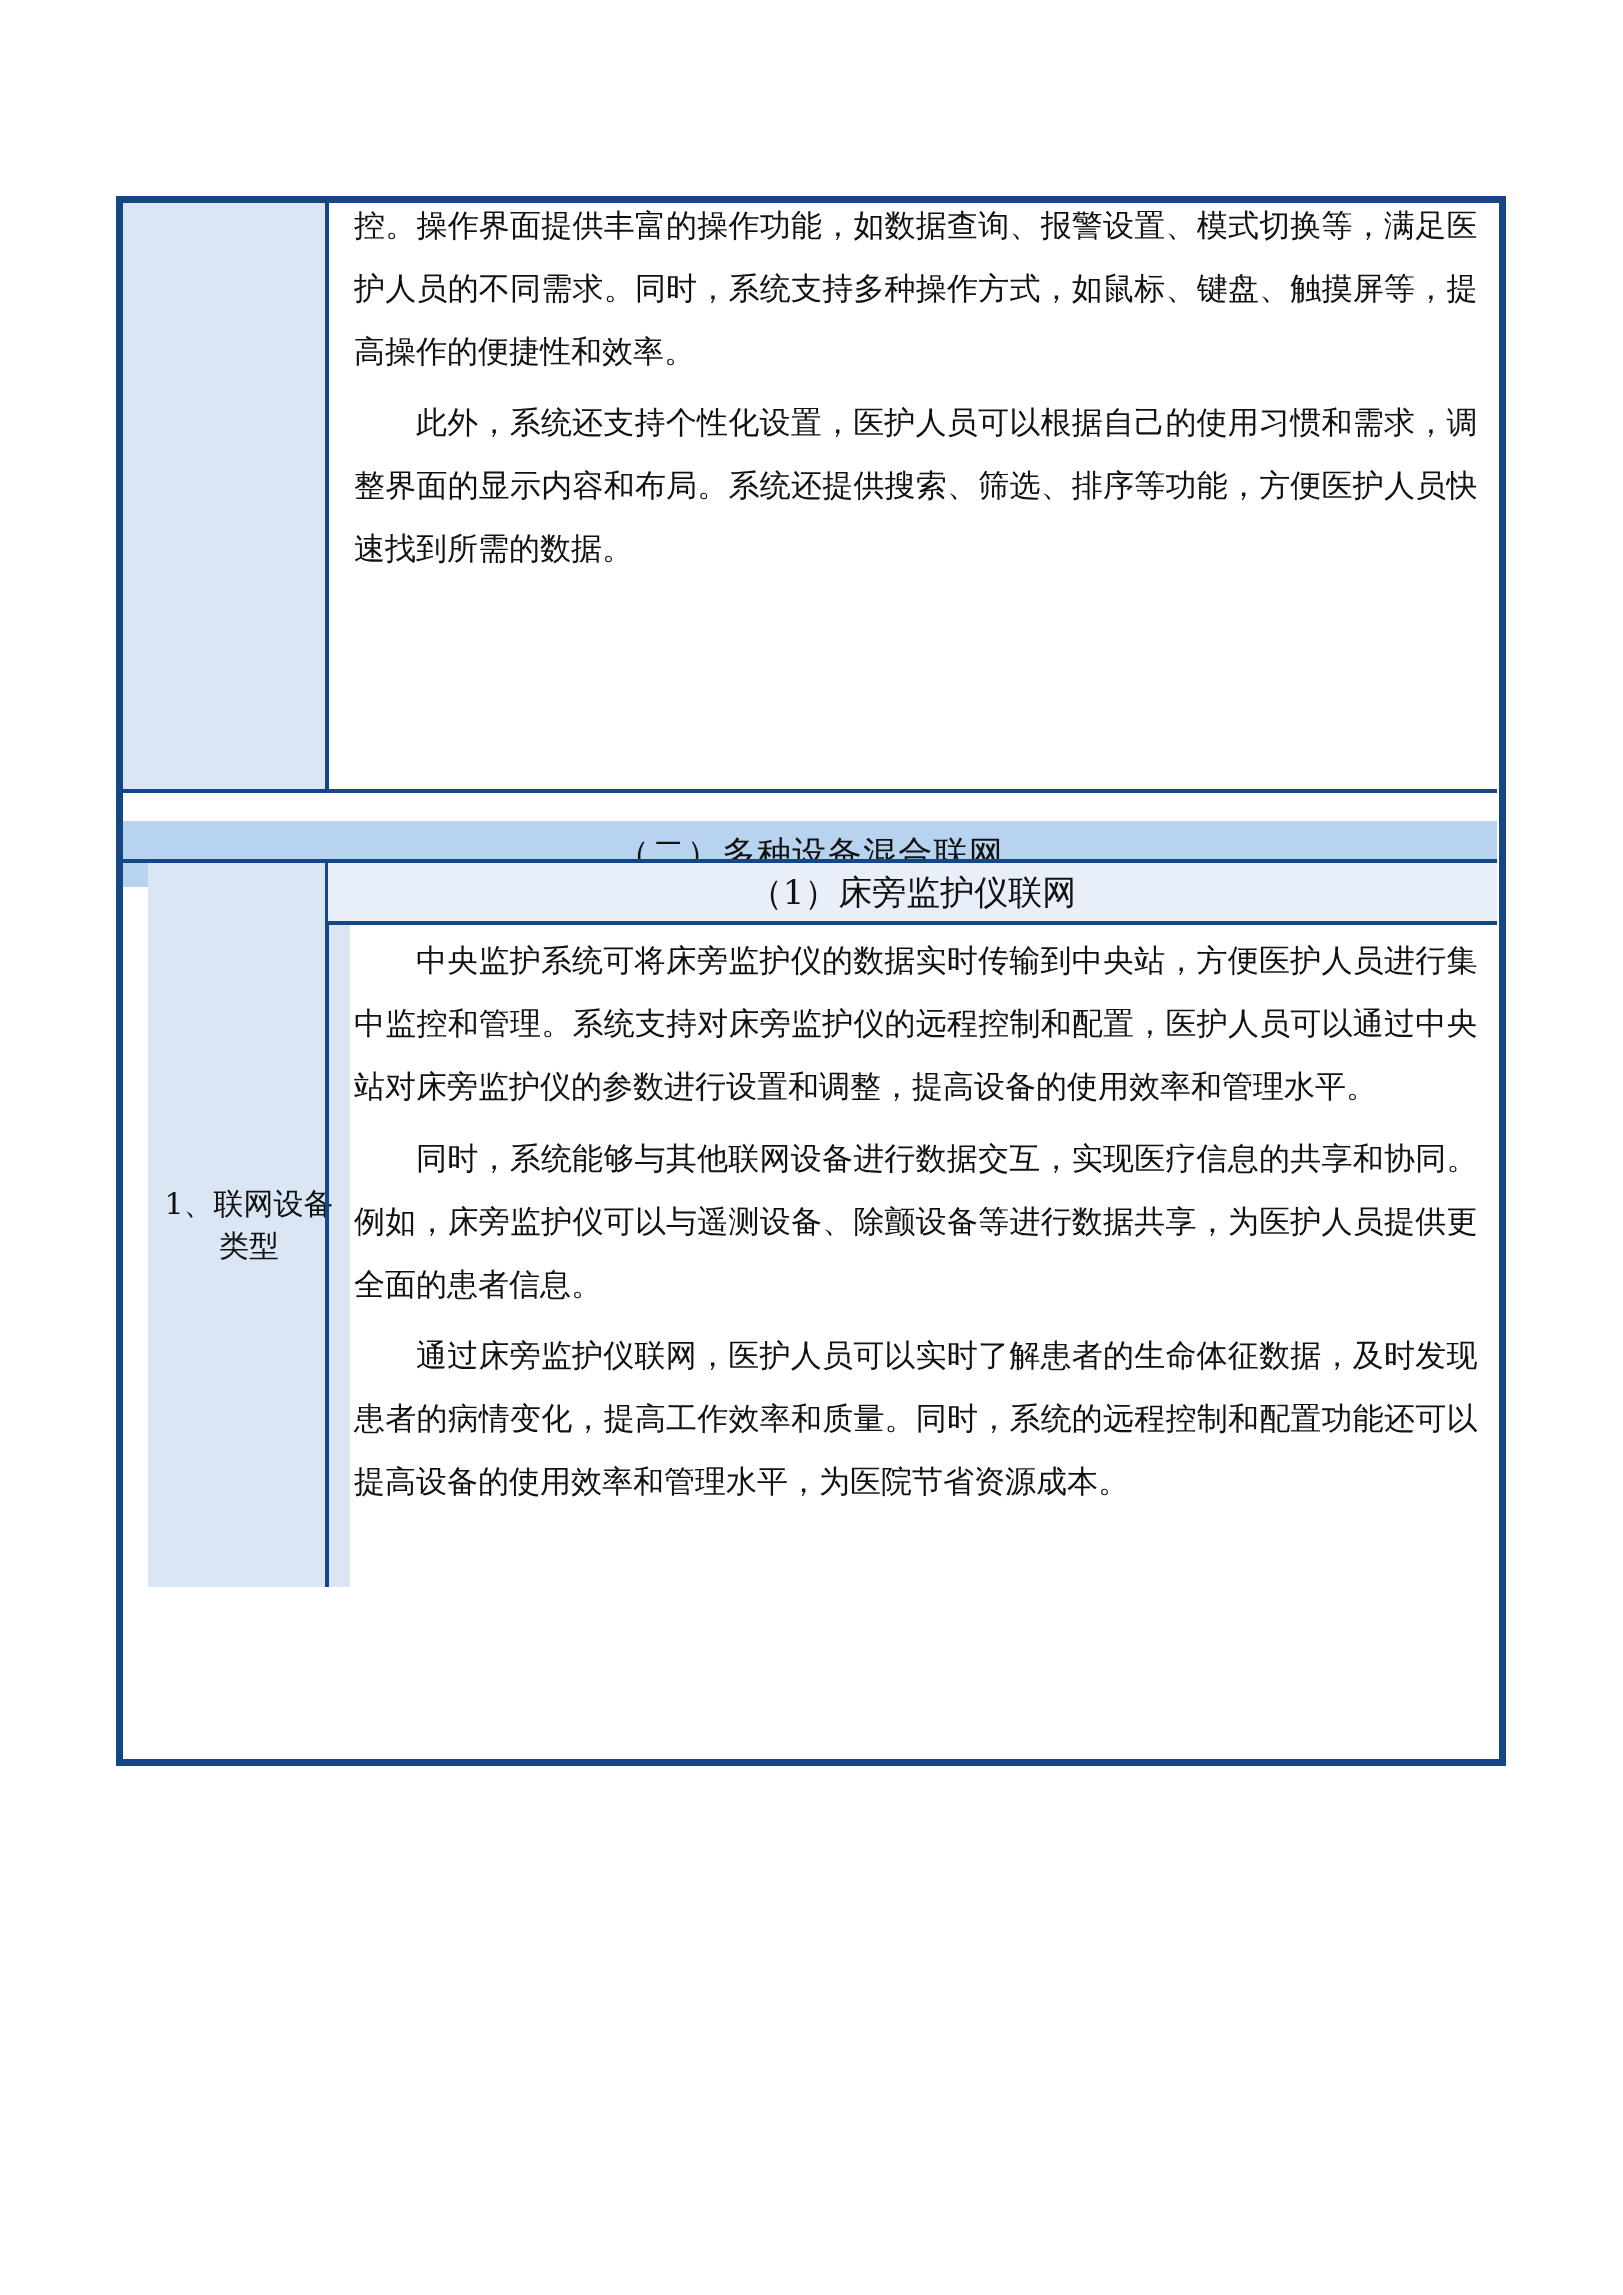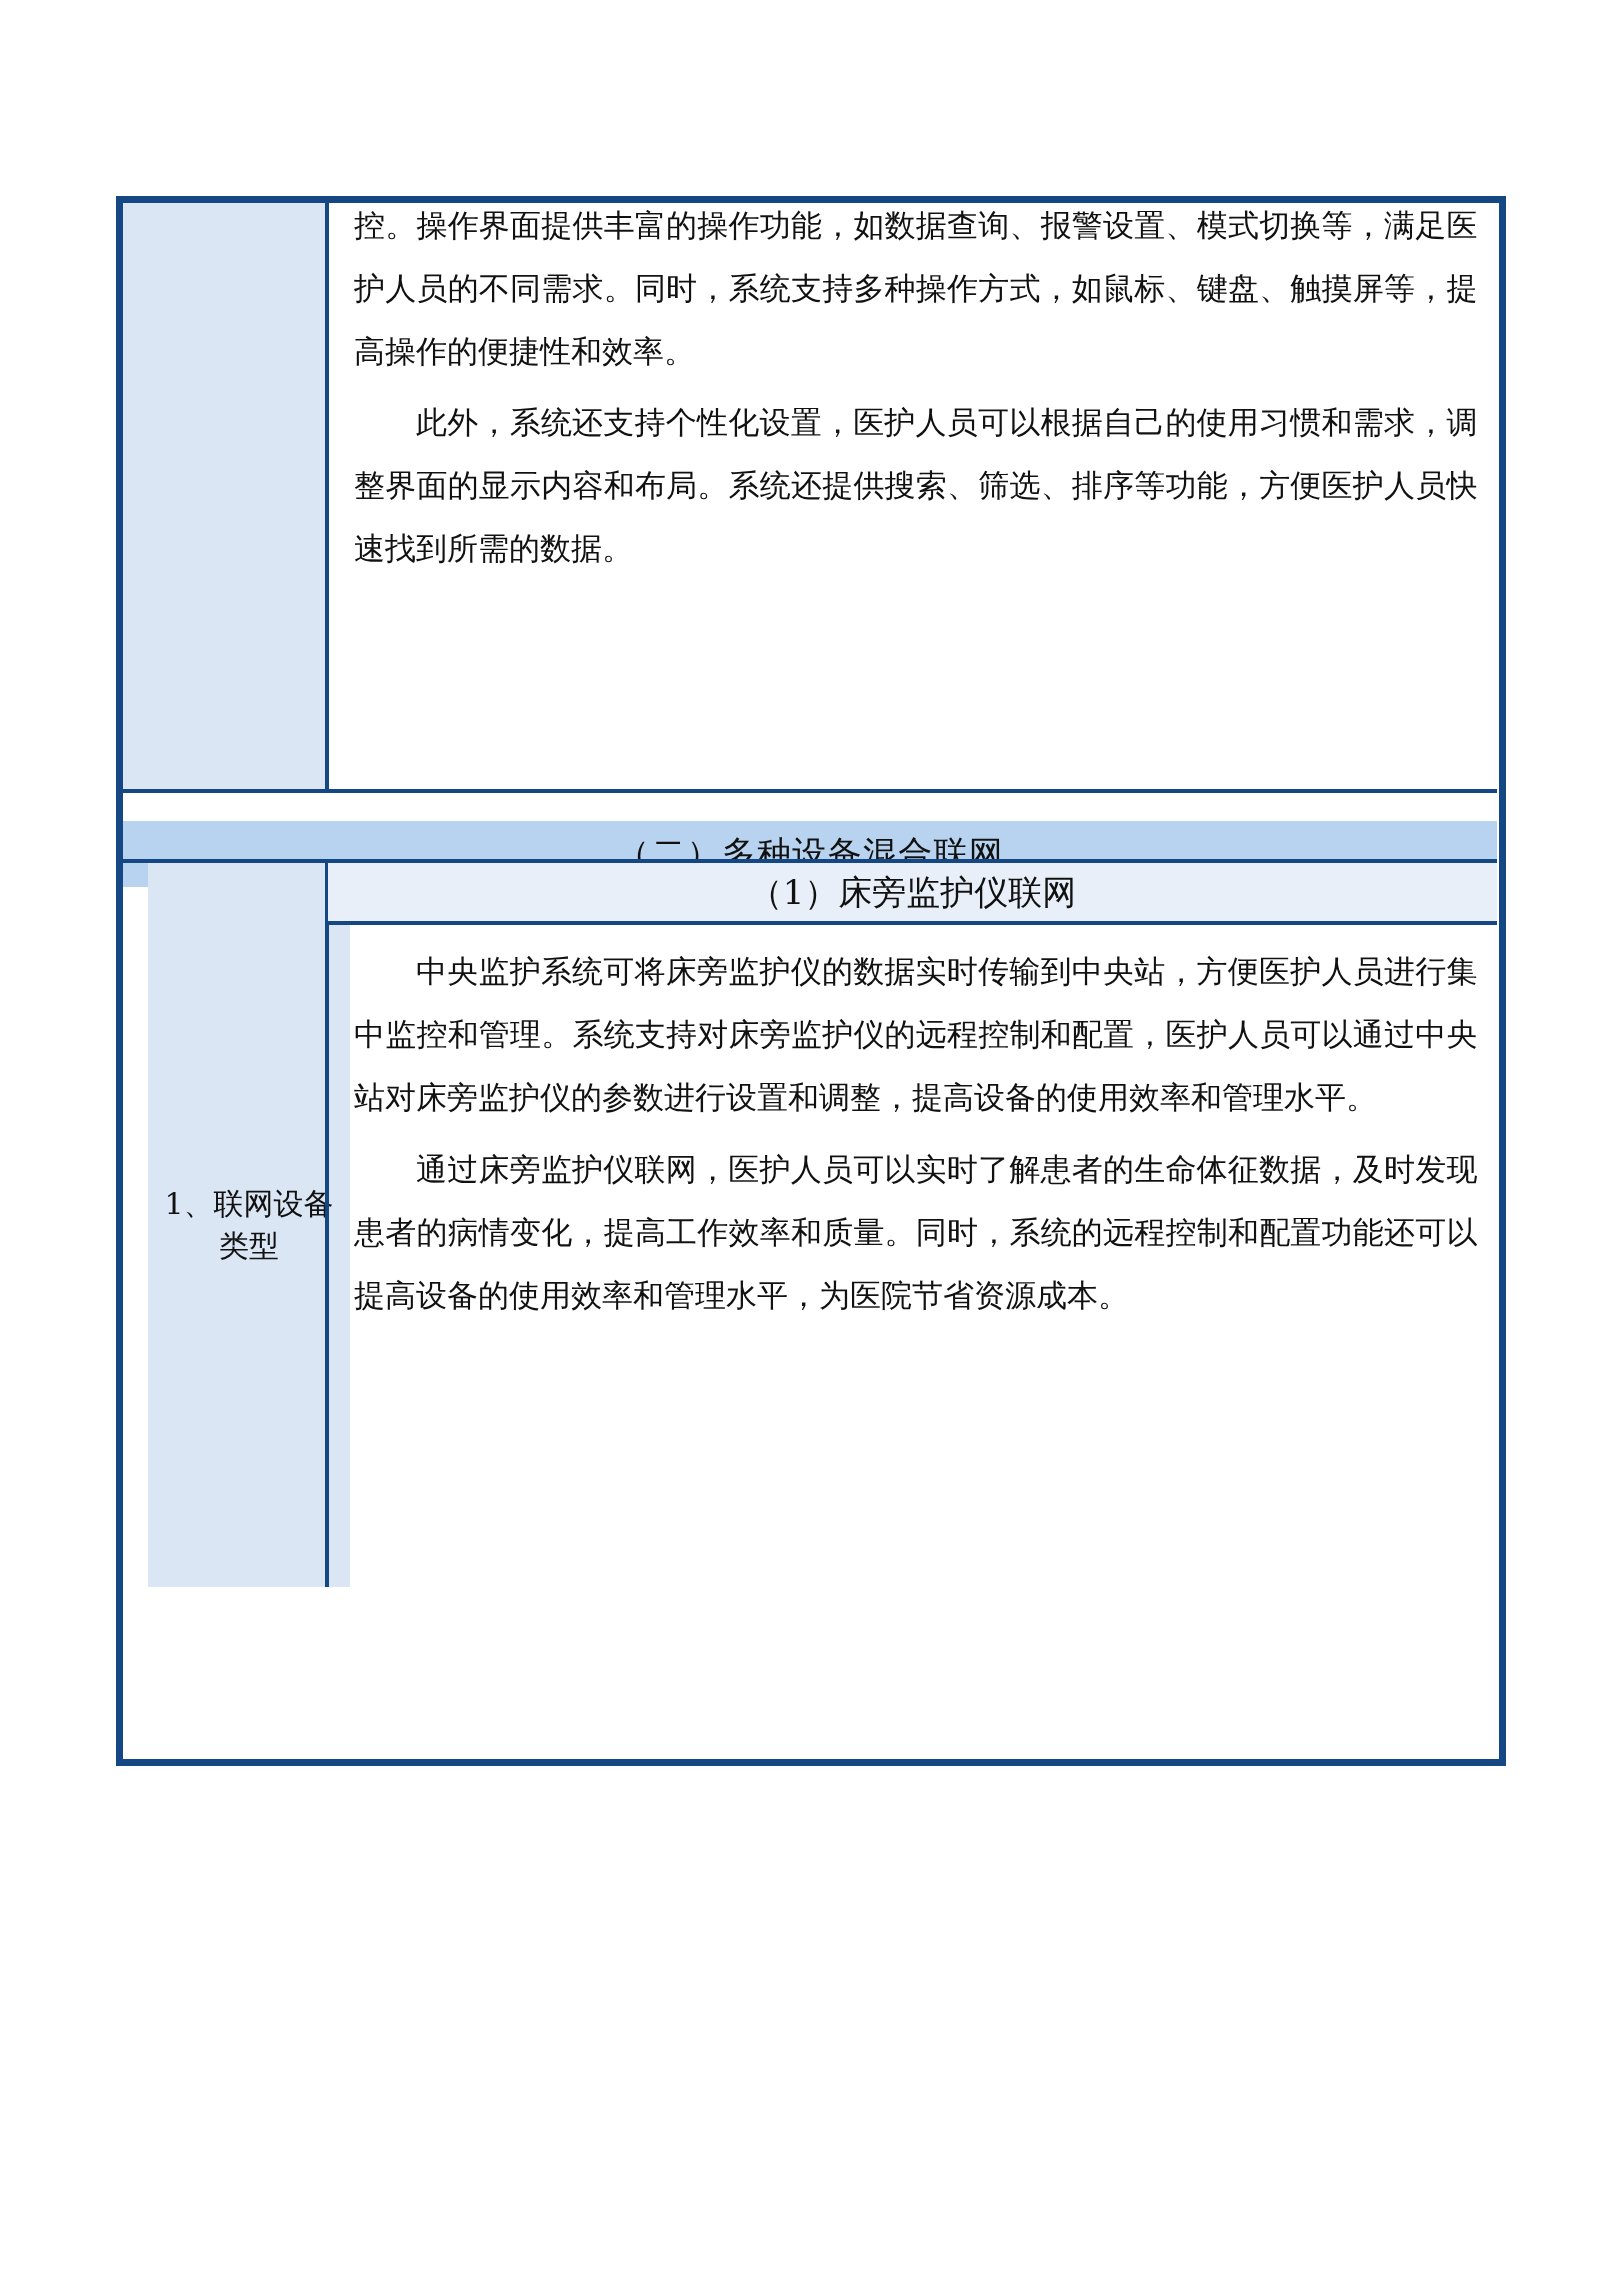--- a/index.html
+++ b/index.html
@@ -44,18 +44,19 @@
   <div class="abs left-col label-cell" style="left:0; top:660px; width:202px; height:724px;">
     <span>1、联网设备类型</span>
   </div>
   <div class="abs vline" style="left:202px; top:660px; width:3.9px; height:724px;"></div>
 
   <div class="abs sub-row" style="left:205px; top:660px; width:1169px; height:59px;">
     <span>（1）床旁监护仪联网</span>
   </div>
   <div class="abs hline" style="left:205px; top:718px; width:1169px; height:3.9px;"></div>
 
-  <div class="abs text-cell" style="left:205px; top:722px; width:1169px; height:661px; padding-top:15px;">
+  <div class="abs text-cell" style="left:205px; top:722px; width:1169px; height:661px; padding-top:4px;">
     <p>中央监护系统可将床旁监护仪的数据实时传输到中央站，方便医护人员进行集中监控和管理。系统支持对床旁监护仪的远程控制和配置，医护人员可以通过中央站对床旁监护仪的参数进行设置和调整，提高设备的使用效率和管理水平。</p>
+    <p>同时，系统能够与其他联网设备进行数据交互，实现医疗信息的共享和协同。例如，床旁监护仪可以与遥测设备、除颤设备等进行数据共享，为医护人员提供更全面的患者信息。</p>
     <p>通过床旁监护仪联网，医护人员可以实时了解患者的生命体征数据，及时发现患者的病情变化，提高工作效率和质量。同时，系统的远程控制和配置功能还可以提高设备的使用效率和管理水平，为医院节省资源成本。</p>
   </div>
 </div>
 
 
 </body></html>

